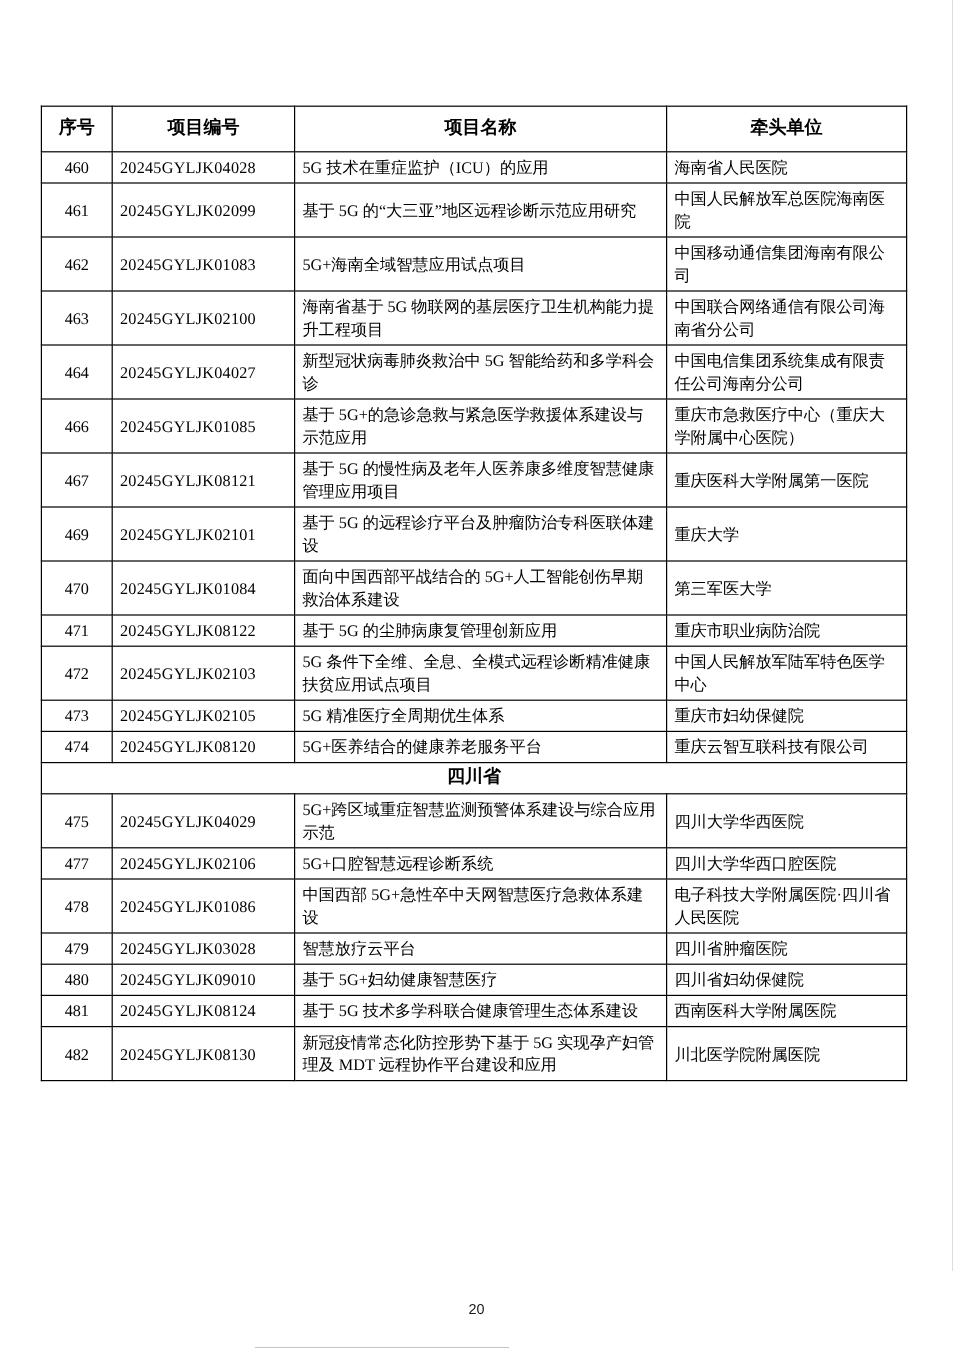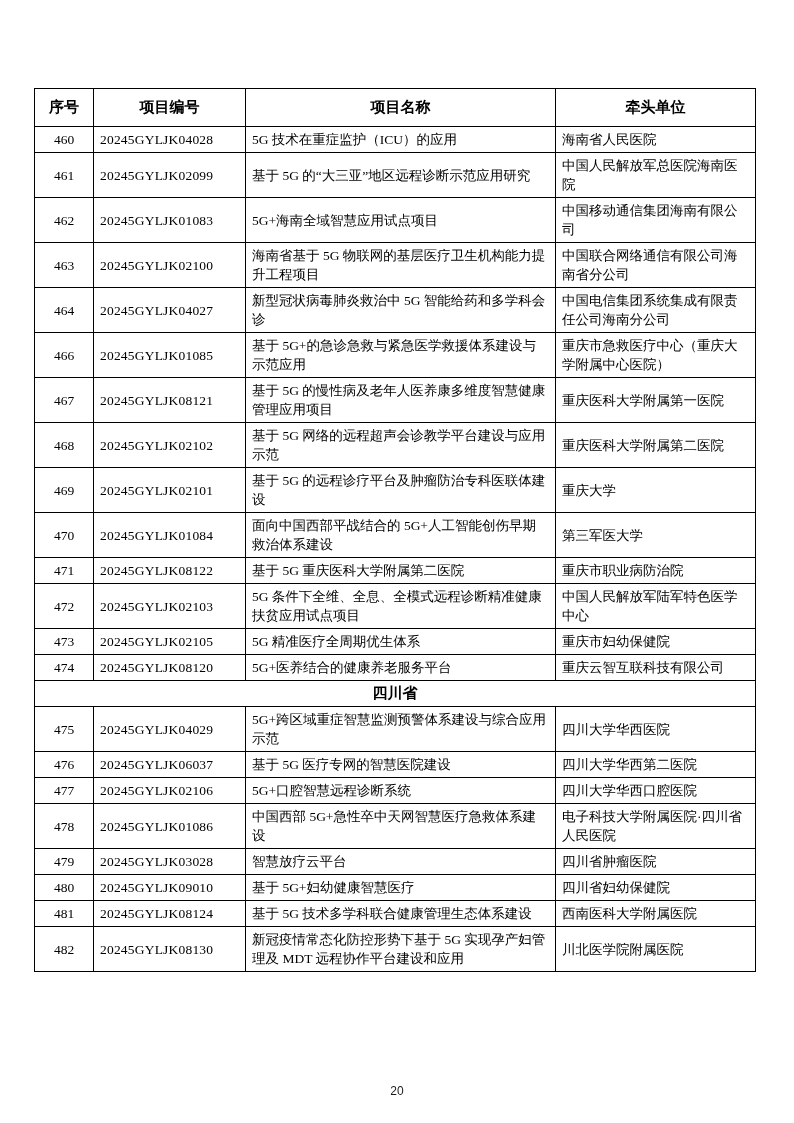--- a/index.html
+++ b/index.html
@@ -128,41 +128,35 @@
           <td class="col-name">基于 5G+的急诊急救与紧急医学救援体系建设与示范应用</td>
           <td class="col-unit">重庆市急救医疗中心（重庆大学附属中心医院）</td>
         </tr>
         <tr>
           <td class="col-no">467</td>
           <td class="col-code">20245GYLJK08121</td>
           <td class="col-name">基于 5G 的慢性病及老年人医养康多维度智慧健康管理应用项目</td>
           <td class="col-unit">重庆医科大学附属第一医院</td>
         </tr>
         <tr>
-          <td class="col-no">468</td>
-          <td class="col-code">20245GYLJK02102</td>
-          <td class="col-name">基于 5G 网络的远程超声会诊教学平台建设与应用示范</td>
-          <td class="col-unit">重庆医科大学附属第二医院</td>
-        </tr>
-        <tr>
           <td class="col-no">469</td>
           <td class="col-code">20245GYLJK02101</td>
           <td class="col-name">基于 5G 的远程诊疗平台及肿瘤防治专科医联体建设</td>
           <td class="col-unit">重庆大学</td>
         </tr>
         <tr>
           <td class="col-no">470</td>
           <td class="col-code">20245GYLJK01084</td>
           <td class="col-name">面向中国西部平战结合的 5G+人工智能创伤早期救治体系建设</td>
           <td class="col-unit">第三军医大学</td>
         </tr>
         <tr>
           <td class="col-no">471</td>
           <td class="col-code">20245GYLJK08122</td>
-          <td class="col-name">基于 5G 重庆医科大学附属第二医院</td>
+          <td class="col-name">基于 5G 的尘肺病康复管理创新应用</td>
           <td class="col-unit">重庆市职业病防治院</td>
         </tr>
         <tr>
           <td class="col-no">472</td>
           <td class="col-code">20245GYLJK02103</td>
           <td class="col-name">5G 条件下全维、全息、全模式远程诊断精准健康扶贫应用试点项目</td>
           <td class="col-unit">中国人民解放军陆军特色医学中心</td>
         </tr>
         <tr>
           <td class="col-no">473</td>
@@ -177,26 +171,20 @@
           <td class="col-unit">重庆云智互联科技有限公司</td>
         </tr>
         <tr class="section-row">
           <td colspan="4">四川省</td>
         </tr>
         <tr>
           <td class="col-no">475</td>
           <td class="col-code">20245GYLJK04029</td>
           <td class="col-name">5G+跨区域重症智慧监测预警体系建设与综合应用示范</td>
           <td class="col-unit">四川大学华西医院</td>
-        </tr>
-        <tr>
-          <td class="col-no">476</td>
-          <td class="col-code">20245GYLJK06037</td>
-          <td class="col-name">基于 5G 医疗专网的智慧医院建设</td>
-          <td class="col-unit">四川大学华西第二医院</td>
         </tr>
         <tr>
           <td class="col-no">477</td>
           <td class="col-code">20245GYLJK02106</td>
           <td class="col-name">5G+口腔智慧远程诊断系统</td>
           <td class="col-unit">四川大学华西口腔医院</td>
         </tr>
         <tr>
           <td class="col-no">478</td>
           <td class="col-code">20245GYLJK01086</td>

